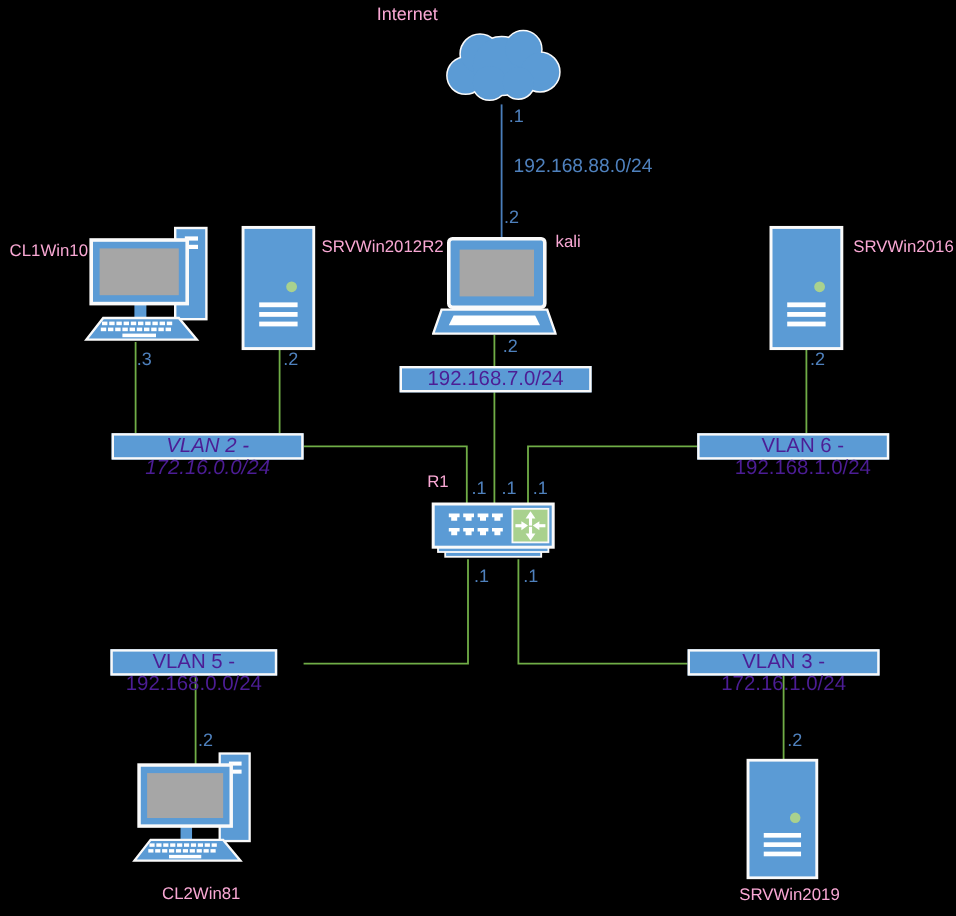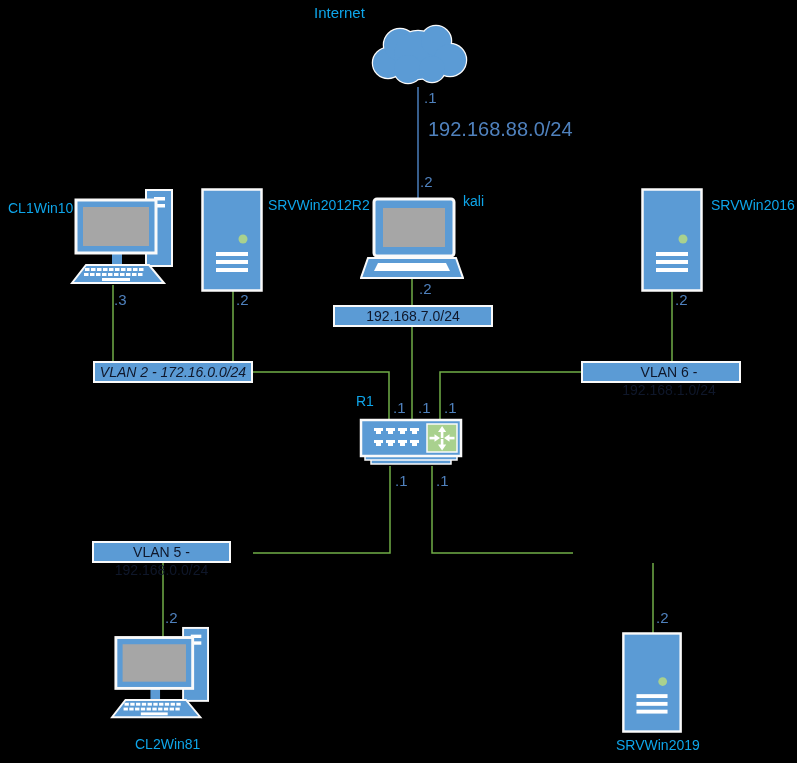--- a/index.html
+++ b/index.html
@@ -1,26 +1,26 @@
 <!DOCTYPE html>
 <html><head>
 <meta charset="utf-8">
 <style>
   html,body{margin:0;padding:0;background:#000;}
   #canvas{
     position:relative;width:797px;height:763px;background:#000;overflow:hidden;
     font-family:"Liberation Sans", sans-serif;
   }
   .lbl{position:absolute;white-space:nowrap;line-height:1.1;}
-  .dev{color:#0ea5e9;font-size:14px;}
+  .dev{color:#f9a8d4;font-size:14px;}
   .ip{color:#4F81BD;font-size:15px;}
   .netbox{
     position:absolute;width:160px;height:22px;box-sizing:border-box;
     background:#5B9BD5;border:2px solid #FAFAFA;
-    color:#0f172a;font-size:14px;text-align:center;line-height:18px;
+    color:#4c1d95;font-size:17px;text-align:center;line-height:18px;
     z-index:3;
   }
   .icon{position:absolute;z-index:2;}
   svg{display:block;}
   #links{position:absolute;left:0;top:0;z-index:1;}
 </style>
 </head>
 <body>
 
 <div id="canvas">
@@ -56,21 +56,21 @@
         <circle cx="54" cy="35" r="24"></circle>
           <circle cx="72" cy="21" r="15"></circle>
         <circle cx="86" cy="40" r="16"></circle>
           <circle cx="44" cy="49" r="14"></circle>
         <circle cx="68" cy="49" r="13"></circle>
       </g>
     </svg>
   </div>
   <div class="lbl dev" style="left:314px;top:5px;font-size:15px;">Internet</div>
   <div class="lbl ip" style="left:424px;top:90px;">.1</div>
-  <div class="lbl ip" style="left:428px;top:118px;font-size:20px;">192.168.88.0/24</div>
+  <div class="lbl ip" style="left:428px;top:130px;font-size:16px;">192.168.88.0/24</div>
 
   <div class="lbl ip" style="left:420px;top:174px;">.2</div>
   <div class="icon" style="left:360px;top:197px;">
     <svg width="104" height="84" viewBox="0 0 104 84">
       <rect x="14" y="2" width="80" height="57" rx="3" fill="#5B9BD5" stroke="#FAFAFA" stroke-width="3"></rect>
       <rect x="23" y="11" width="62" height="39" fill="#A6A6A6"></rect>
       <path d="M8,61 L96,61 L103,81 L1,81 Z" fill="#5B9BD5" stroke="#FAFAFA" stroke-width="2"></path>
       <path d="M18,66 L86,66 L90,74 L14,74 Z" fill="#FFFFFF"></path>
     </svg>
   </div>
@@ -174,20 +174,21 @@
         <rect x="89.5" y="19.8" width="6" height="2.6"></rect>
           <polygon points="90.5,17.3 90.5,24.8 85,21"></polygon>
       </g>
     </svg>
   </div>
   <div class="lbl ip" style="left:395px;top:473px;">.1</div>
   <div class="lbl ip" style="left:436px;top:473px;">.1</div>
 
   <div class="netbox" style="left:92px;top:541px;width:139px;">VLAN 5 - 192.168.0.0/24</div>
 
+  <div class="netbox" style="left:573px;top:541px;">VLAN 3 - 172.16.1.0/24</div>
 
   <div class="lbl ip" style="left:165px;top:610px;">.2</div>
   <div class="icon" style="left:106px;top:626px;">
     <svg width="110" height="96" viewBox="0 0 106 100">
       <rect x="76" y="2" width="26" height="76" fill="#5B9BD5" stroke="#FAFAFA" stroke-width="2"></rect>
       <rect x="84" y="9" width="11" height="3.5" fill="#FFFFFF"></rect>
       <rect x="84" y="16" width="11" height="3.5" fill="#FFFFFF"></rect>
       <rect x="42" y="64" width="10" height="14" fill="#5B9BD5"></rect>
       <rect x="6" y="12" width="80" height="53" fill="#5B9BD5" stroke="#FAFAFA" stroke-width="3"></rect>
       <rect x="13" y="19" width="66" height="39" fill="#A6A6A6"></rect>

